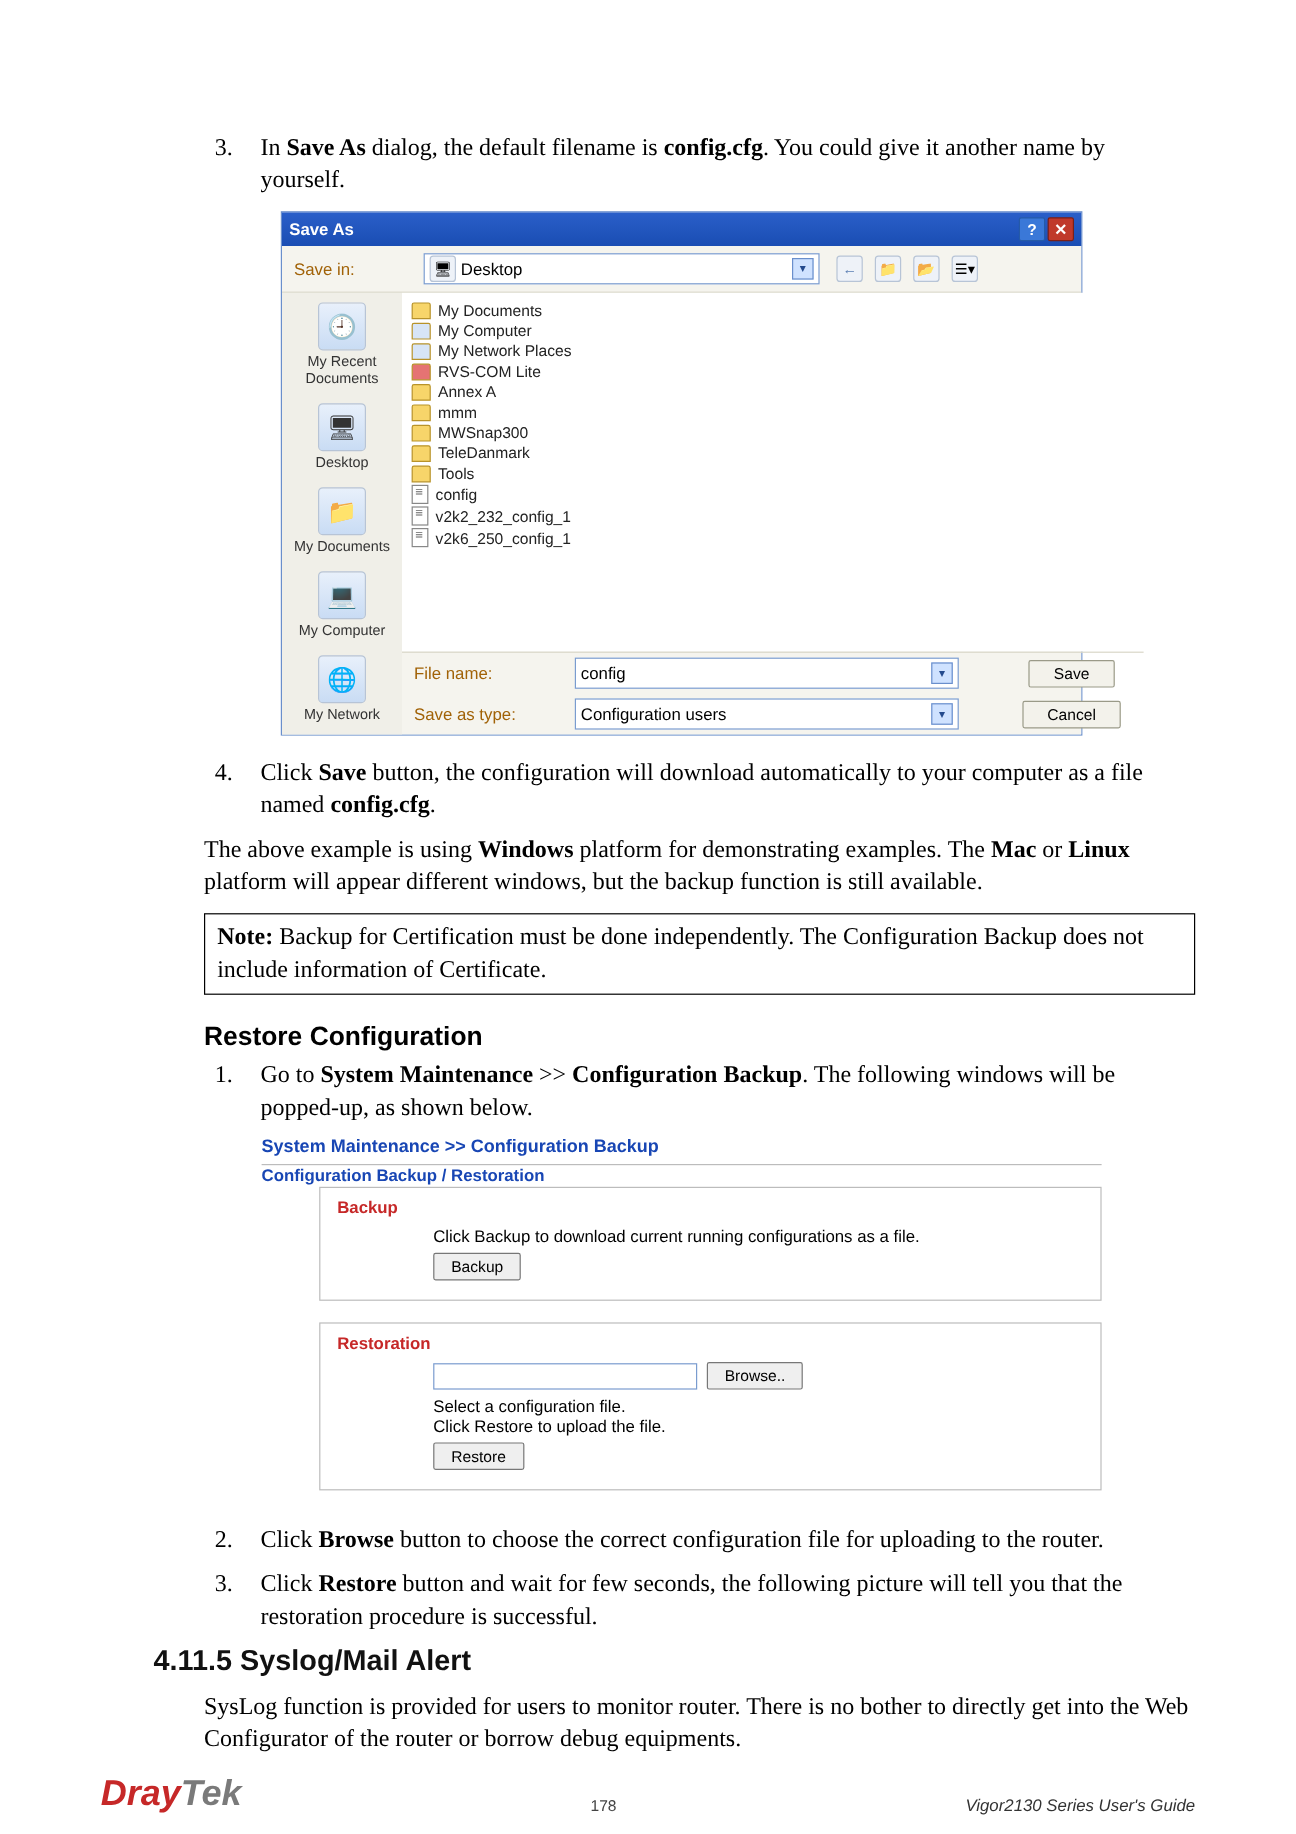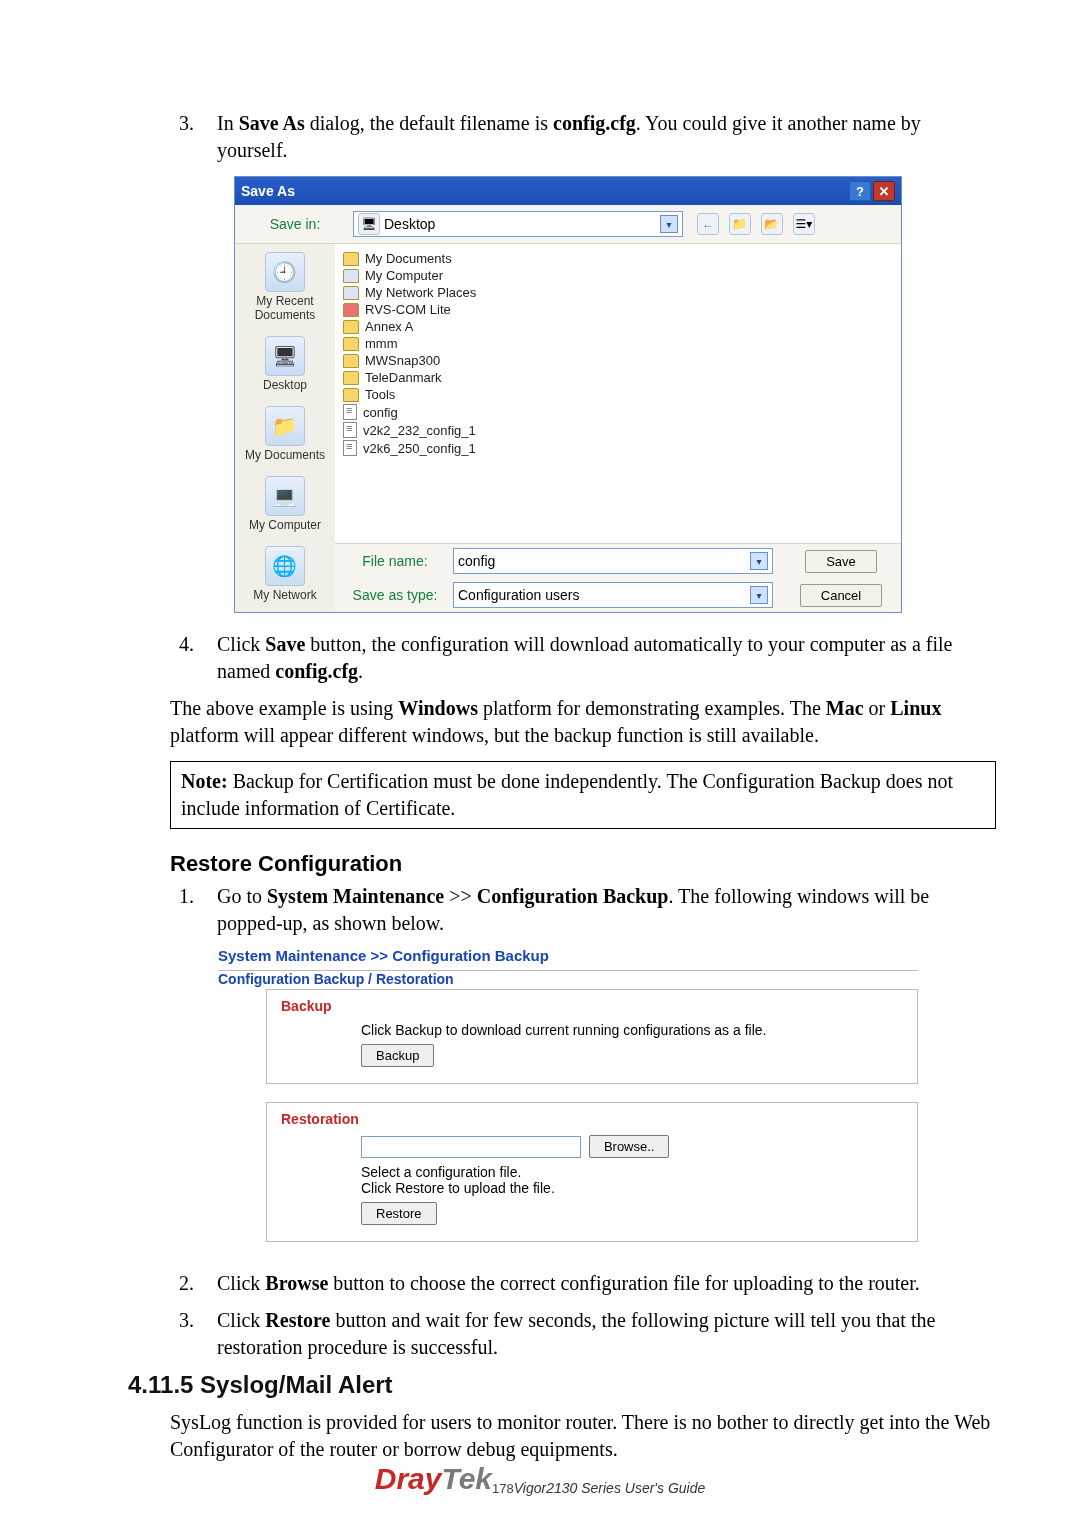--- a/index.html
+++ b/index.html
@@ -61,23 +61,23 @@
     background: #f5f4ee;
     padding: 0;
   }
   .dlg-row {
     display: flex;
     align-items: center;
     padding: 6px 10px;
   }
   .dlg-label {
     width: 108px;
-    text-align: center;
+    text-align: left;
     padding-right: 8px;
-    color: #15803d;
+    color: #a16207;
   }
   .combo {
     display: flex;
     align-items: center;
     border: 1px solid #7a9ccf;
     background: #fff;
     height: 26px;
     padding: 0 4px;
     gap: 4px;
   }
@@ -172,21 +172,21 @@
   }
   .btn-win {
     background: #f3f2eb;
     border: 1px solid #9a9a88;
     padding: 3px 20px;
     font-family: Tahoma, Arial, sans-serif;
     font-size: 13px;
     border-radius: 2px;
   }
   .fn-combo { width: 320px; }
-  .bottom-row { padding: 4px 10px; }
+  .bottom-row { padding: 4px 10px; gap: 26px; }
   .btn-side { width:100px; margin-left: 18px; text-align:center; }
   .para {
     margin: 10px 0 10px 86px;
     line-height: 1.35;
     max-width: 826px;
   }
   .note-box {
     border: 1px solid #000;
     padding: 6px 10px;
     margin: 12px 0 22px 86px;
@@ -249,26 +249,26 @@
   .txt-input {
     border: 1px solid #7a9ccf;
     height: 22px;
     width: 220px;
     background: #fff;
     display:inline-block;
     vertical-align: middle;
   }
   .footer {
     position: absolute;
-    bottom: 32px;
+    bottom: 16px;
     left: 84px;
     right: 84px;
     display: flex;
     align-items: flex-end;
-    justify-content: center;
+    justify-content: space-between;
     font-size: 14px;
   }
   .logo-text {
     font-family: Arial, sans-serif;
     font-weight: bold;
     font-size: 30px;
   }
   .logo-red { color: #c62828; font-style: italic; }
   .logo-gray { color: #7a7a7a; font-style: italic; }
   .page-num {

